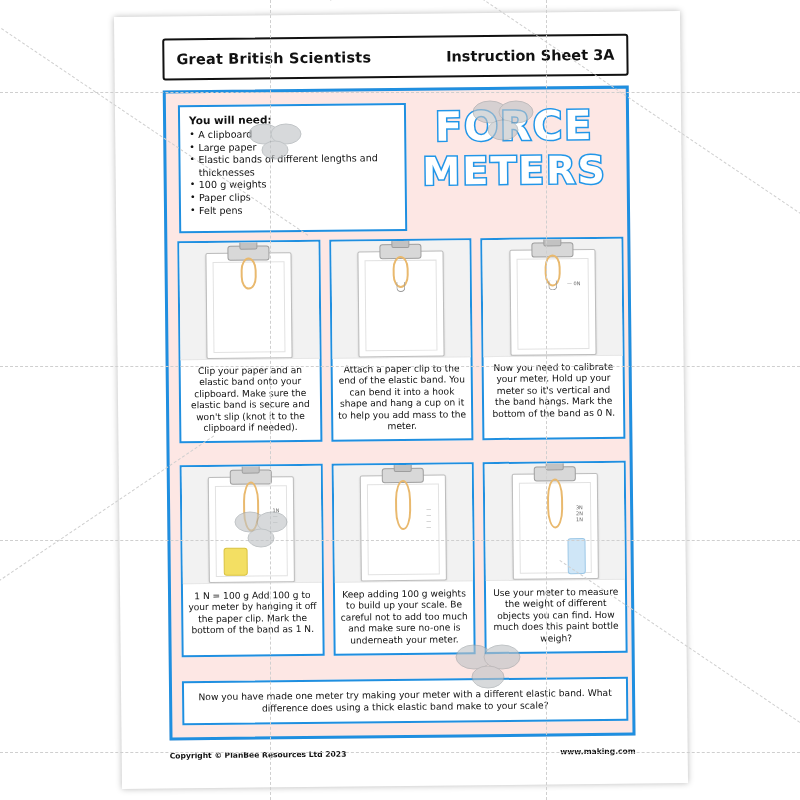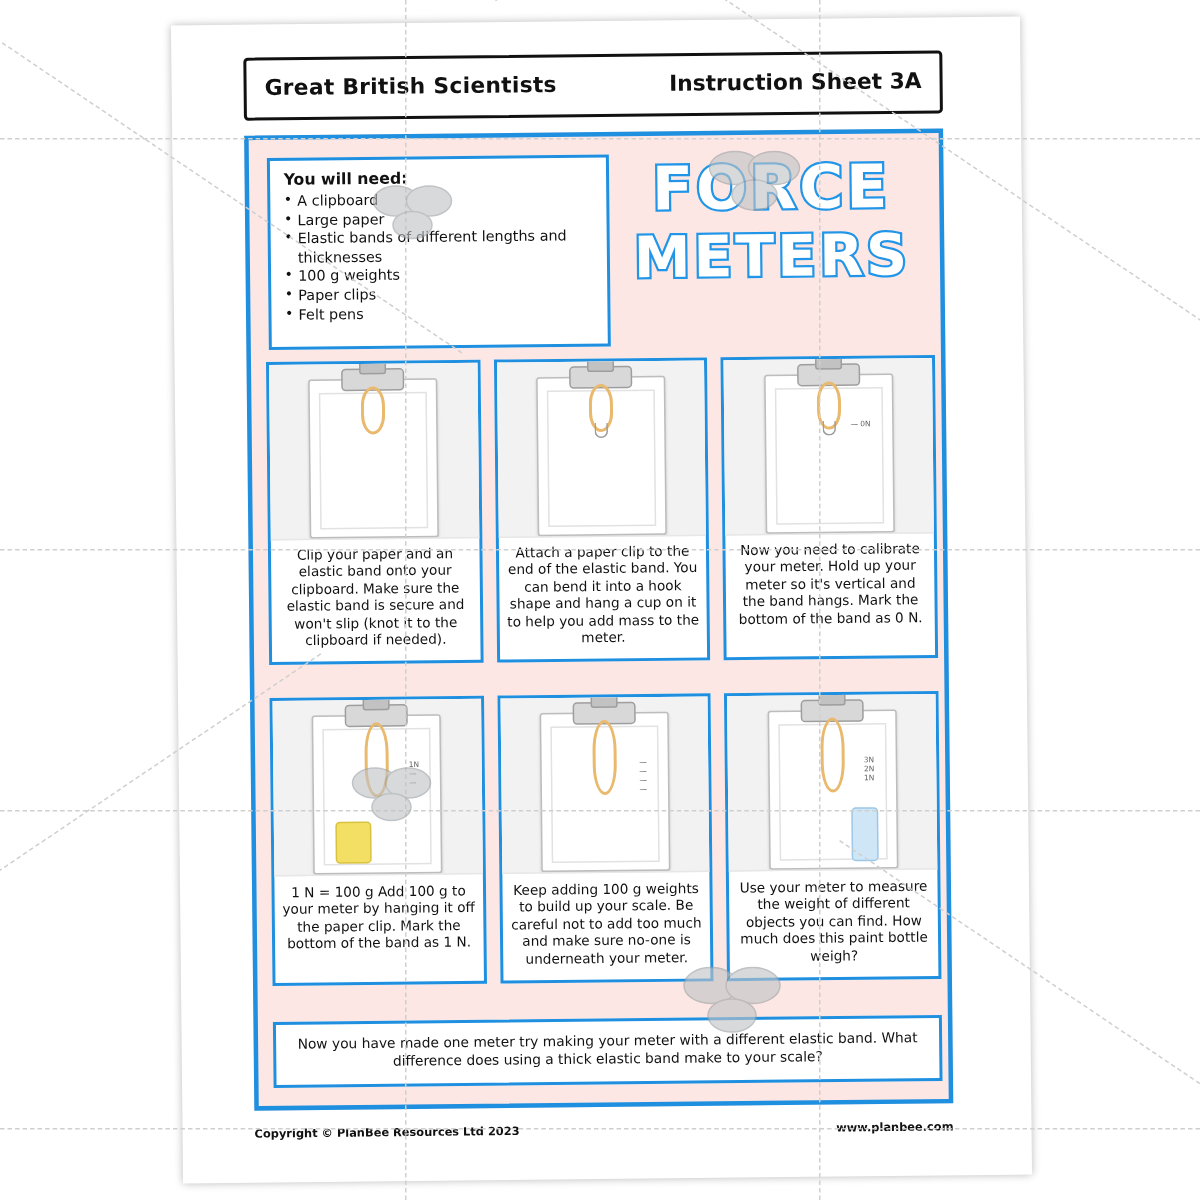--- a/index.html
+++ b/index.html
@@ -268,17 +268,17 @@
           </div>
           <div class="cap">Use your meter to measure the weight of different objects you can find. How much does this paint bottle weigh?</div>
         </div>
       </div>
 
       <div class="closing">Now you have made one meter try making your meter with a different elastic band. What difference does using a thick elastic band make to your scale?</div>
     </div>
 
     <div class="footer">
       <span>Copyright © PlanBee Resources Ltd 2023</span>
-      <span>www.planbee.com</span>
+      <span>www.making.com</span>
     </div>
 
   </div>
 </div>
 
 </body></html>

